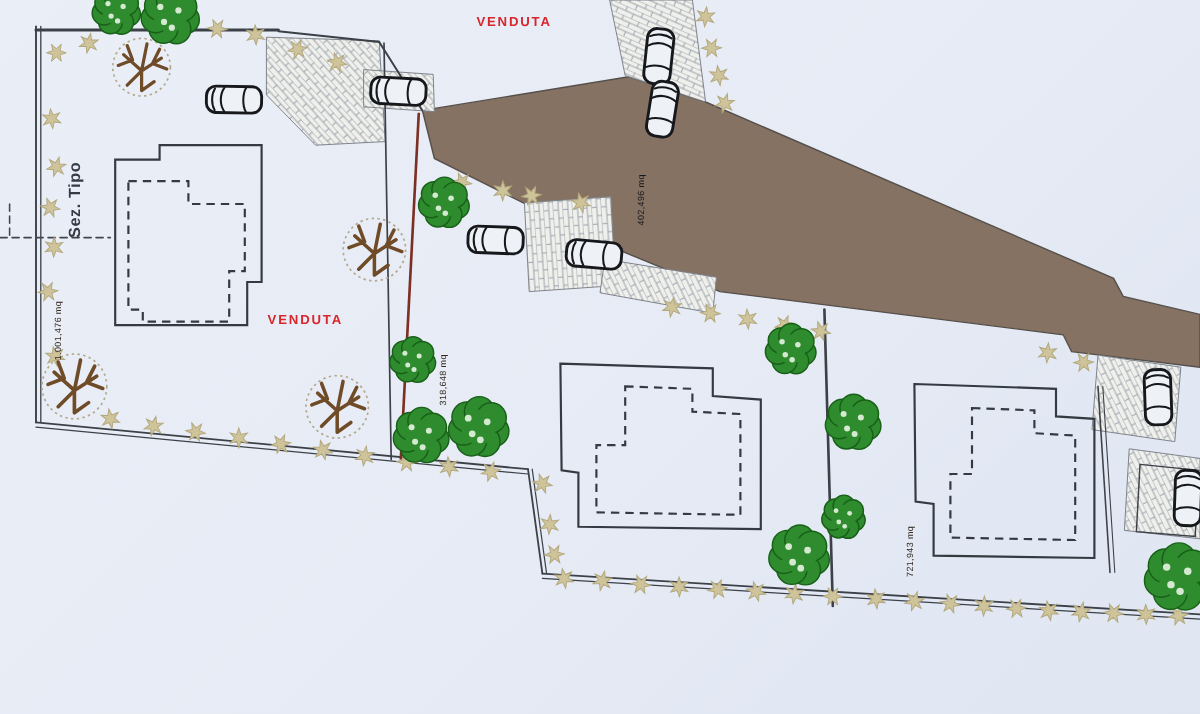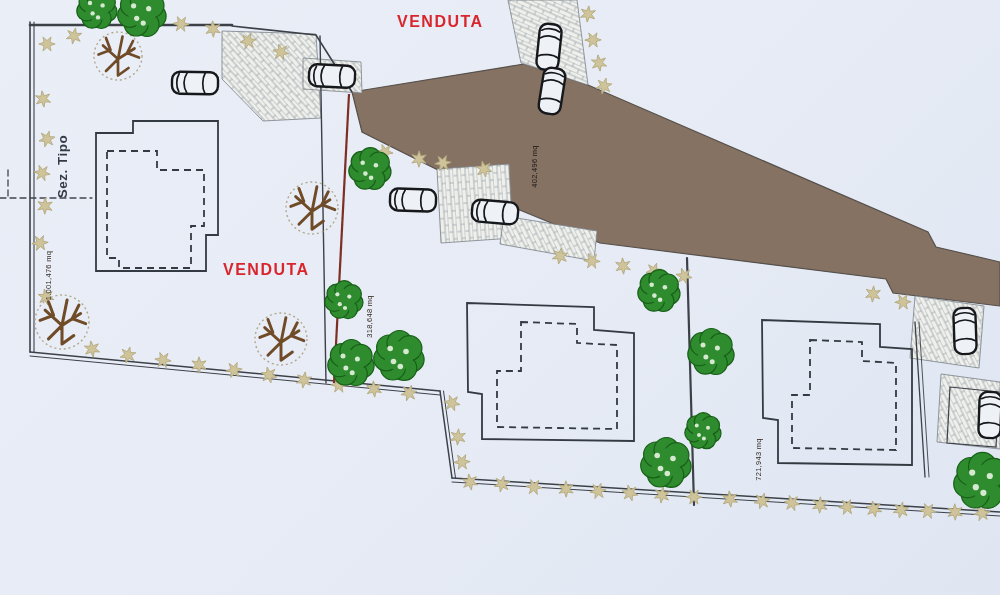--- a/index.html
+++ b/index.html
@@ -4,21 +4,21 @@
 <style>
   html,body{margin:0;padding:0;}
   body{
     width:1000px;height:595px;overflow:hidden;
     background:#e8edf6;
     font-family:"Liberation Sans",sans-serif;
   }
   .canvas{position:relative;width:1000px;height:595px;background:linear-gradient(135deg,#eaeef7 0%,#e6ebf5 55%,#dfe6f2 100%);}
   .canvas svg{position:absolute;left:0;top:0;}
   .lbl{position:absolute;white-space:nowrap;}
-  .venduta{font-weight:bold;font-size:16px;letter-spacing:1.5px;text-align:center;}
+  .venduta{font-weight:bold;font-size:11px;letter-spacing:1.5px;text-align:center;}
   .meas{font-size:7.5px;color:#33291f;width:70px;text-align:center;transform:rotate(-90deg);letter-spacing:.3px;}
   .sez{font-size:13.5px;font-weight:600;color:#333b46;width:90px;text-align:center;transform:rotate(-90deg);letter-spacing:.5px;}
 </style>
 </head>
 <body>
 
 <div class="canvas">
 
 <svg width="1000" height="595" viewBox="0 0 1000 595">
   <defs>

